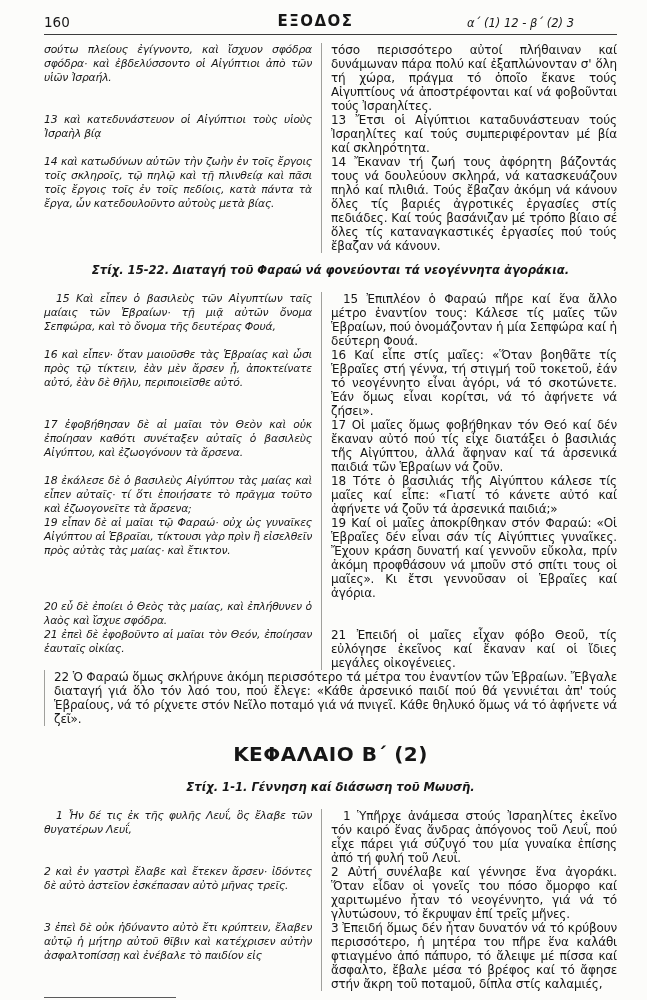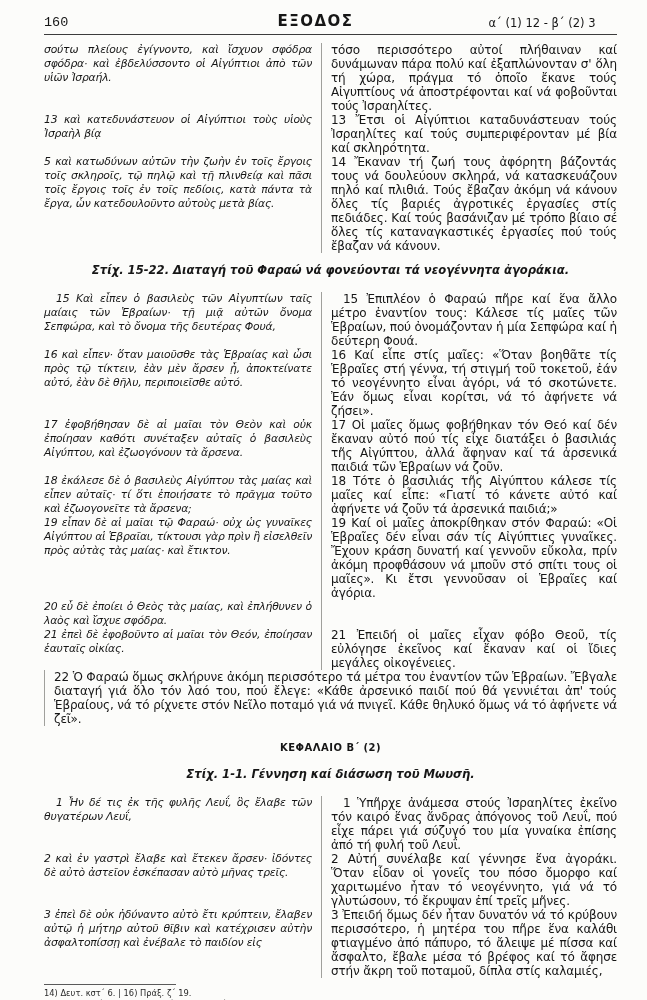--- a/index.html
+++ b/index.html
@@ -6,38 +6,38 @@
   .page{
     width:647px;height:1000px;box-sizing:border-box;
     margin:0 auto;background:#fcfcfa;color:#161616;
     font-family:"DejaVu Sans",sans-serif;
     padding:12px 30px 8px 44px;
     display:flex;flex-direction:column;
     overflow:hidden;
   }
   
   .header{display:flex;align-items:flex-end;border-bottom:1.5px solid #3c3c3c;padding-bottom:4px;}
-  .pageno{font-size:13.5px;width:120px;font-family:Liberation Mono, monospace;}
+  .pageno{font-size:13.5px;width:120px;}
   .book-title{flex:1;text-align:center;font-weight:bold;font-size:15px;letter-spacing:1.5px;}
-  .ref{width:150px;text-align:center;font-size:11.5px;}
+  .ref{width:150px;text-align:left;font-size:11.5px;font-style:italic;}
   
   .rows{margin-top:8px;}
   .row{display:flex;align-items:stretch;}
   .cl{width:277px;box-sizing:border-box;padding-right:9px;
       font-style:italic;font-size:10.8px;line-height:14px;
       text-align:justify;letter-spacing:-0.2px;}
   .vdiv{width:1px;background:#a0a09c;}
   .cr{flex:1;box-sizing:border-box;padding-left:9px;
       font-size:12px;line-height:14px;
       text-align:justify;letter-spacing:-0.15px;}
   .indent{text-indent:12px;}
   
   .sec-head{text-align:center;font-weight:bold;font-style:italic;
             font-size:11.6px;margin:10px 0 7px;}
-  .chap-head{text-align:center;font-weight:bold;font-size:10px;
+  .chap-head{text-align:center;font-weight:bold;font-size:20px;
              letter-spacing:.5px;margin:16px 0 4px;}
   
   .footnotes{margin-top:auto;padding-top:6px;}
   .fnrule{width:132px;border-top:1px solid #5a5a5a;margin-bottom:3px;}
   .fn{font-size:8.3px;line-height:10.5px;color:#2a2a2a;letter-spacing:0;}
   .fn b{font-weight:bold;}
 </style>
 </head>
 <body>
 
@@ -54,21 +54,21 @@
       <div class="cl">σούτω πλείους ἐγίγνοντο, καὶ ἴσχυον σφόδρα σφόδρα· καὶ ἐβδελύσσοντο οἱ Αἰγύπτιοι ἀπὸ τῶν υἱῶν Ἰσραήλ.</div>
       <div class="vdiv"></div>
       <div class="cr">τόσο περισσότερο αὐτοί πλήθαιναν καί δυνάμωναν πάρα πολύ καί ἐξαπλώνονταν σ' ὅλη τή χώρα, πράγμα τό ὁποῖο ἔκανε τούς Αἰγυπτίους νά ἀποστρέφονται καί νά φοβοῦνται τούς Ἰσραηλίτες.</div>
     </div>
     <div class="row">
       <div class="cl">13 καὶ κατεδυνάστευον οἱ Αἰγύπτιοι τοὺς υἱοὺς Ἰσραὴλ βίᾳ</div>
       <div class="vdiv"></div>
       <div class="cr">13 Ἔτσι οἱ Αἰγύπτιοι καταδυνάστευαν τούς Ἰσραηλίτες καί τούς συμπεριφέρονταν μέ βία καί σκληρότητα.</div>
     </div>
     <div class="row">
-      <div class="cl">5 καὶ κατωδύνων αὐτῶν τὴν ζωὴν ἐν τοῖς ἔργοις τοῖς σκληροῖς, τῷ πηλῷ καὶ τῇ πλινθείᾳ καὶ πᾶσι τοῖς ἔργοις τοῖς ἐν τοῖς πεδίοις, κατὰ πάντα τὰ ἔργα, ὧν κατεδουλοῦντο αὐτοὺς μετὰ βίας.</div>
+      <div class="cl">14 καὶ κατωδύνων αὐτῶν τὴν ζωὴν ἐν τοῖς ἔργοις τοῖς σκληροῖς, τῷ πηλῷ καὶ τῇ πλινθείᾳ καὶ πᾶσι τοῖς ἔργοις τοῖς ἐν τοῖς πεδίοις, κατὰ πάντα τὰ ἔργα, ὧν κατεδουλοῦντο αὐτοὺς μετὰ βίας.</div>
       <div class="vdiv"></div>
       <div class="cr">14 Ἔκαναν τή ζωή τους ἀφόρητη βάζοντάς τους νά δουλεύουν σκληρά, νά κατασκευάζουν πηλό καί πλιθιά. Τούς ἔβαζαν ἀκόμη νά κάνουν ὅλες τίς βαριές ἀγροτικές ἐργασίες στίς πεδιάδες. Καί τούς βασάνιζαν μέ τρόπο βίαιο σέ ὅλες τίς καταναγκαστικές ἐργασίες πού τούς ἔβαζαν νά κάνουν.</div>
     </div>
   </div>
 
   <div class="sec-head">Στίχ. 15-22. Διαταγή τοῦ Φαραώ νά φονεύονται τά νεογέννητα ἀγοράκια.</div>
 
   <div class="rows">
     <div class="row">
       <div class="cl indent">15 Καὶ εἶπεν ὁ βασιλεὺς τῶν Αἰγυπτίων ταῖς μαίαις τῶν Ἑβραίων· τῇ μιᾷ αὐτῶν ὄνομα Σεπφώρα, καὶ τὸ ὄνομα τῆς δευτέρας Φουά,</div>

